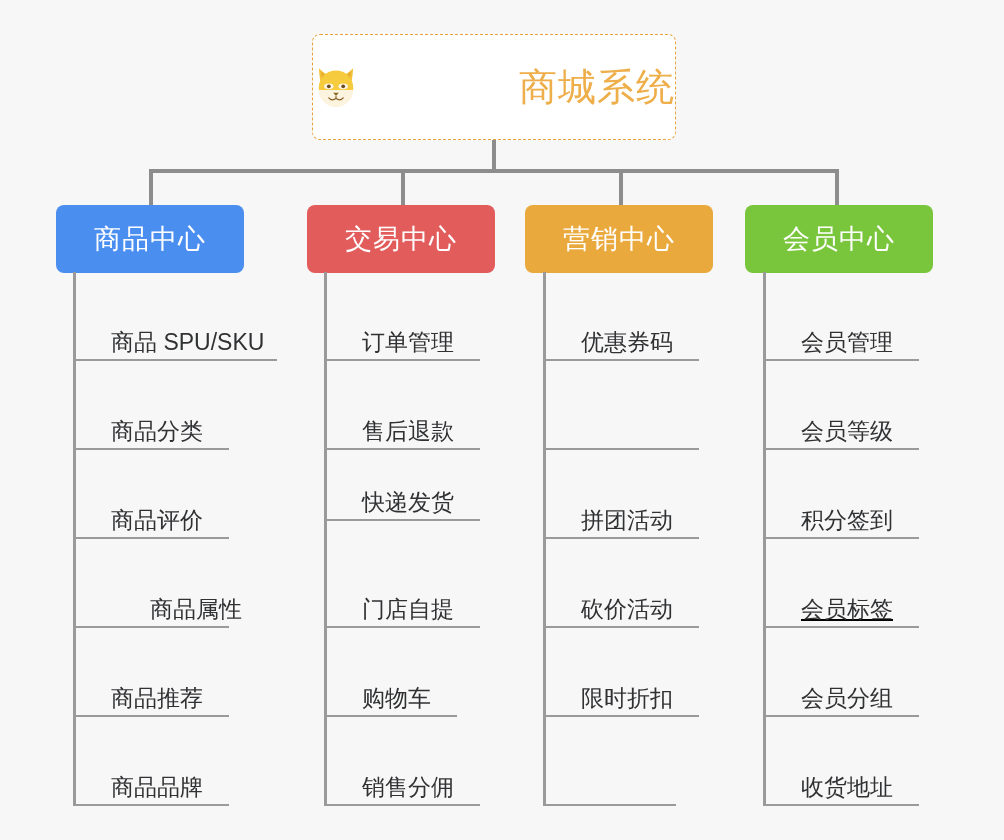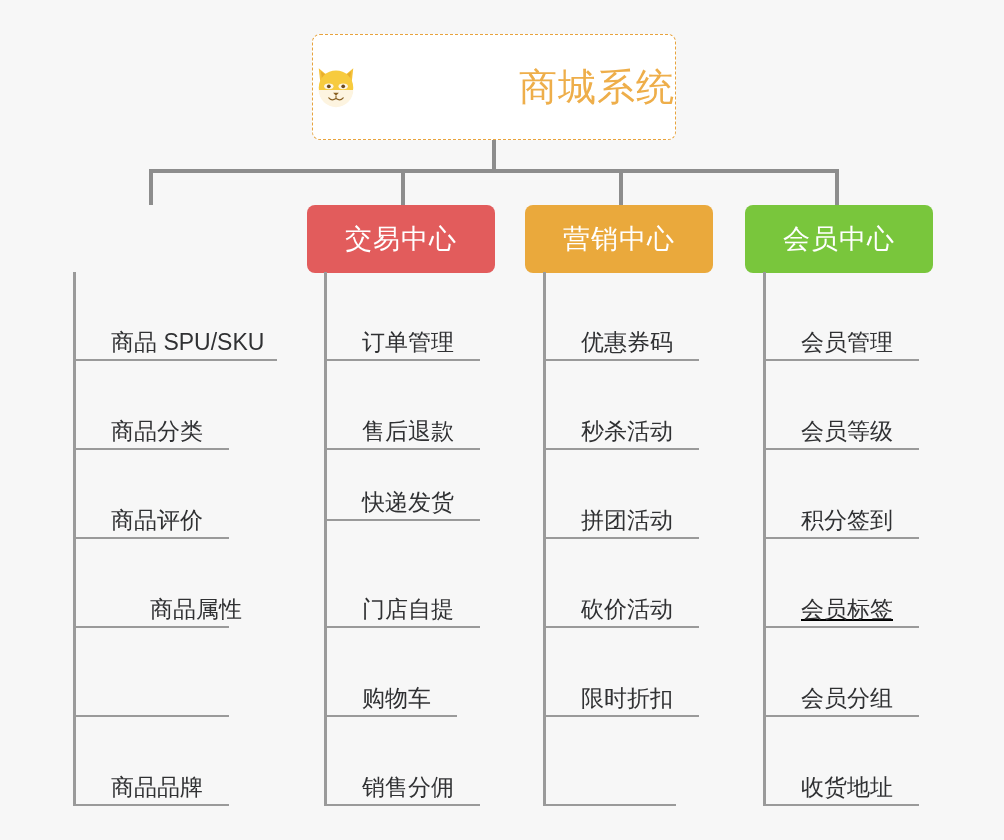--- a/index.html
+++ b/index.html
@@ -135,20 +135,23 @@
     <span class="root-title">商城系统</span>
   </div>
 
   <div class="conn conn-v" style="left:492px; top:140px; height:32px;"></div>
   <div class="conn conn-h" style="left:149px; top:169px; width:688px;"></div>
   <div class="conn conn-v" style="left:149px; top:169px; height:36px;"></div>
   <div class="conn conn-v" style="left:401px; top:169px; height:36px;"></div>
   <div class="conn conn-v" style="left:619px; top:169px; height:36px;"></div>
   <div class="conn conn-v" style="left:835px; top:169px; height:36px;"></div>
 
+  <div class="cat-box" style="left:56px; top:205px; width:188px; background:#4a8ef0;">
+    <span>商品中心</span>
+  </div>
   <div class="cat-box" style="left:307px; top:205px; width:188px; background:#e25c5c;">
     <span>交易中心</span>
   </div>
   <div class="cat-box" style="left:525px; top:205px; width:188px; background:#eaa93c;">
     <span>营销中心</span>
   </div>
   <div class="cat-box" style="left:745px; top:205px; width:188px; background:#79c63c;">
     <span>会员中心</span>
   </div>
 
@@ -165,20 +168,21 @@
     <div class="leaf-item" style="top:178px; width:156px;">
       <div class="leaf-underline" style="width:156px;"></div>
       <span class="leaf-label">商品评价</span>
     </div>
     <div class="leaf-item" style="top:267px; width:156px;padding-left:39px;">
       <div class="leaf-underline" style="width:156px;"></div>
       <span class="leaf-label">商品属性</span>
     </div>
     <div class="leaf-item" style="top:356px; width:156px;">
       <div class="leaf-underline" style="width:156px;"></div>
+      <span class="leaf-label">商品推荐</span>
     </div>
     <div class="leaf-item" style="top:445px; width:156px;">
       <div class="leaf-underline" style="width:156px;"></div>
       <span class="leaf-label">商品品牌</span>
     </div>
   </div>
 
   <div class="leaf-col" style="left:324px;">
     <div class="trunk" style="height:534px;"></div>
     <div class="leaf-item" style="top:0px; width:156px;">
@@ -208,21 +212,20 @@
   </div>
 
   <div class="leaf-col" style="left:543px;">
     <div class="trunk" style="height:534px;"></div>
     <div class="leaf-item" style="top:0px; width:156px;">
       <div class="leaf-underline" style="width:156px;"></div>
       <span class="leaf-label">优惠券码</span>
     </div>
     <div class="leaf-item" style="top:89px; width:156px;">
       <div class="leaf-underline" style="width:156px;"></div>
-      <span class="leaf-label">秒杀活动</span>
     </div>
     <div class="leaf-item" style="top:178px; width:156px;">
       <div class="leaf-underline" style="width:156px;"></div>
       <span class="leaf-label">拼团活动</span>
     </div>
     <div class="leaf-item" style="top:267px; width:156px;">
       <div class="leaf-underline" style="width:156px;"></div>
       <span class="leaf-label">砍价活动</span>
     </div>
     <div class="leaf-item" style="top:356px; width:156px;">

